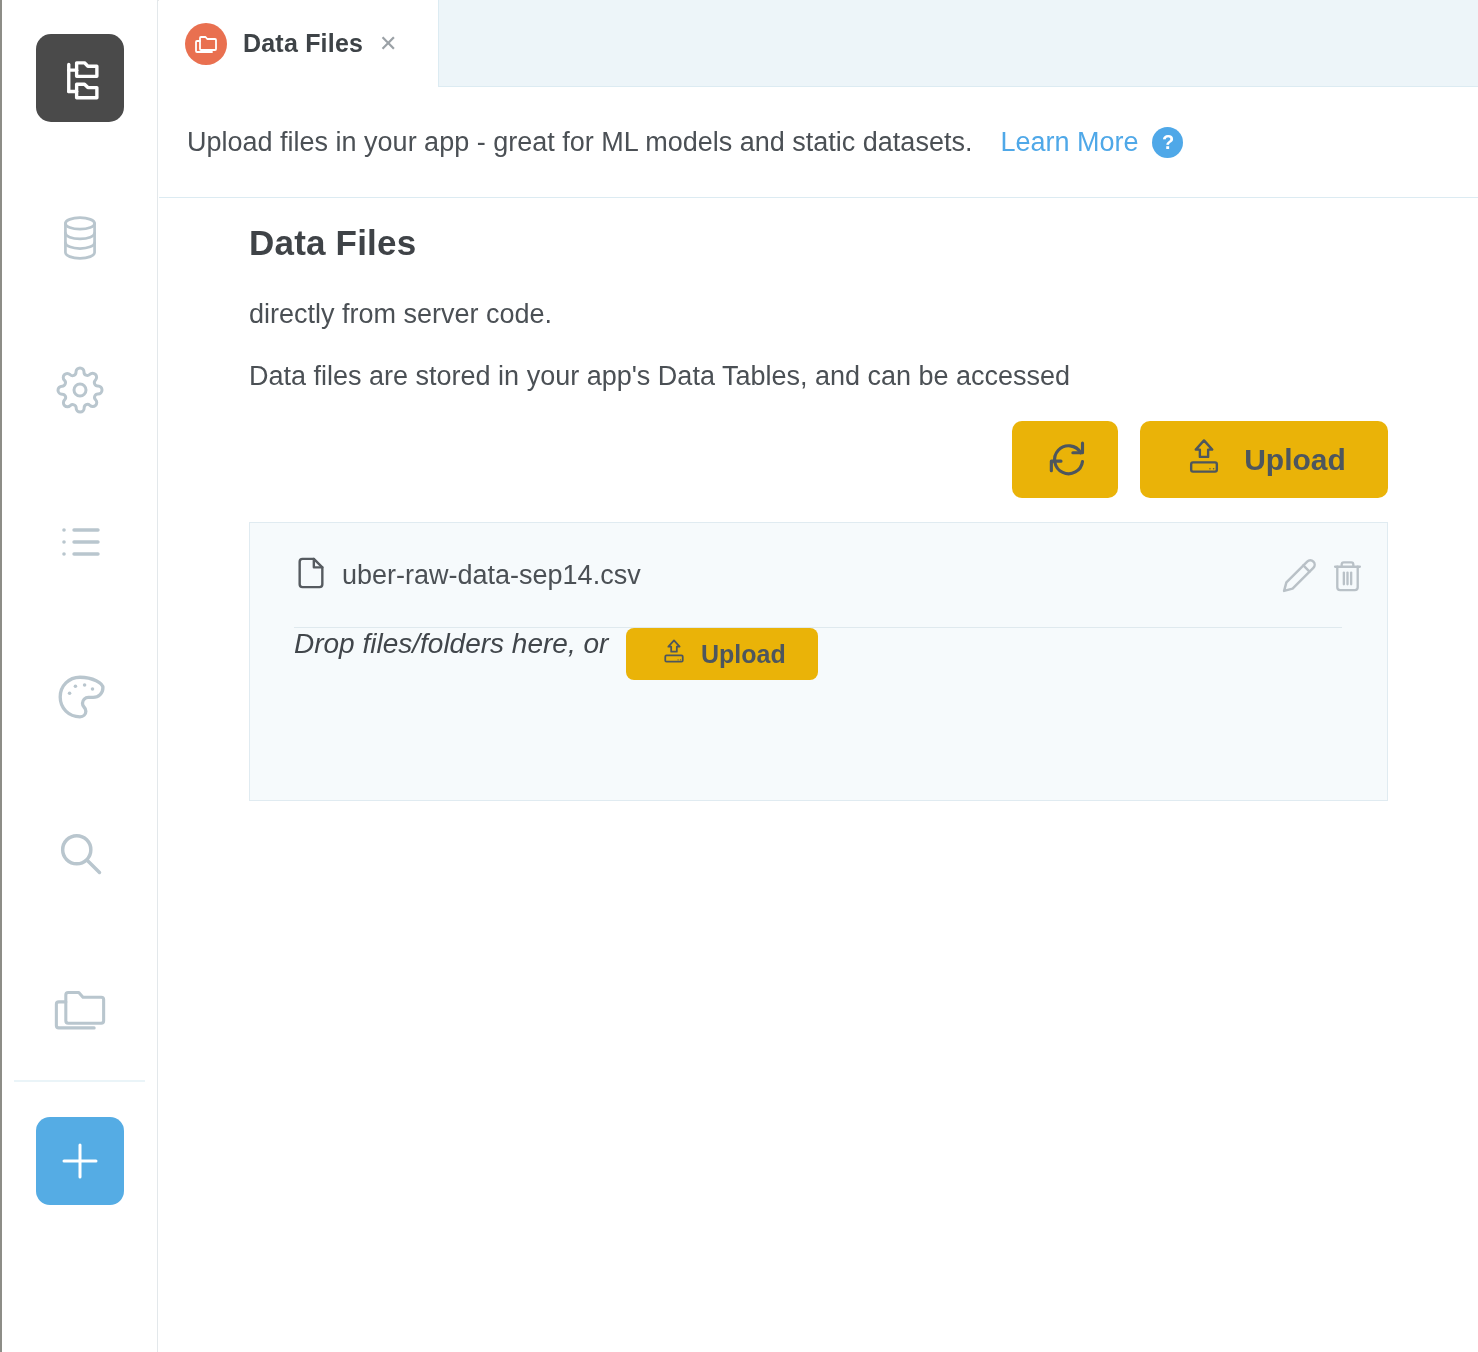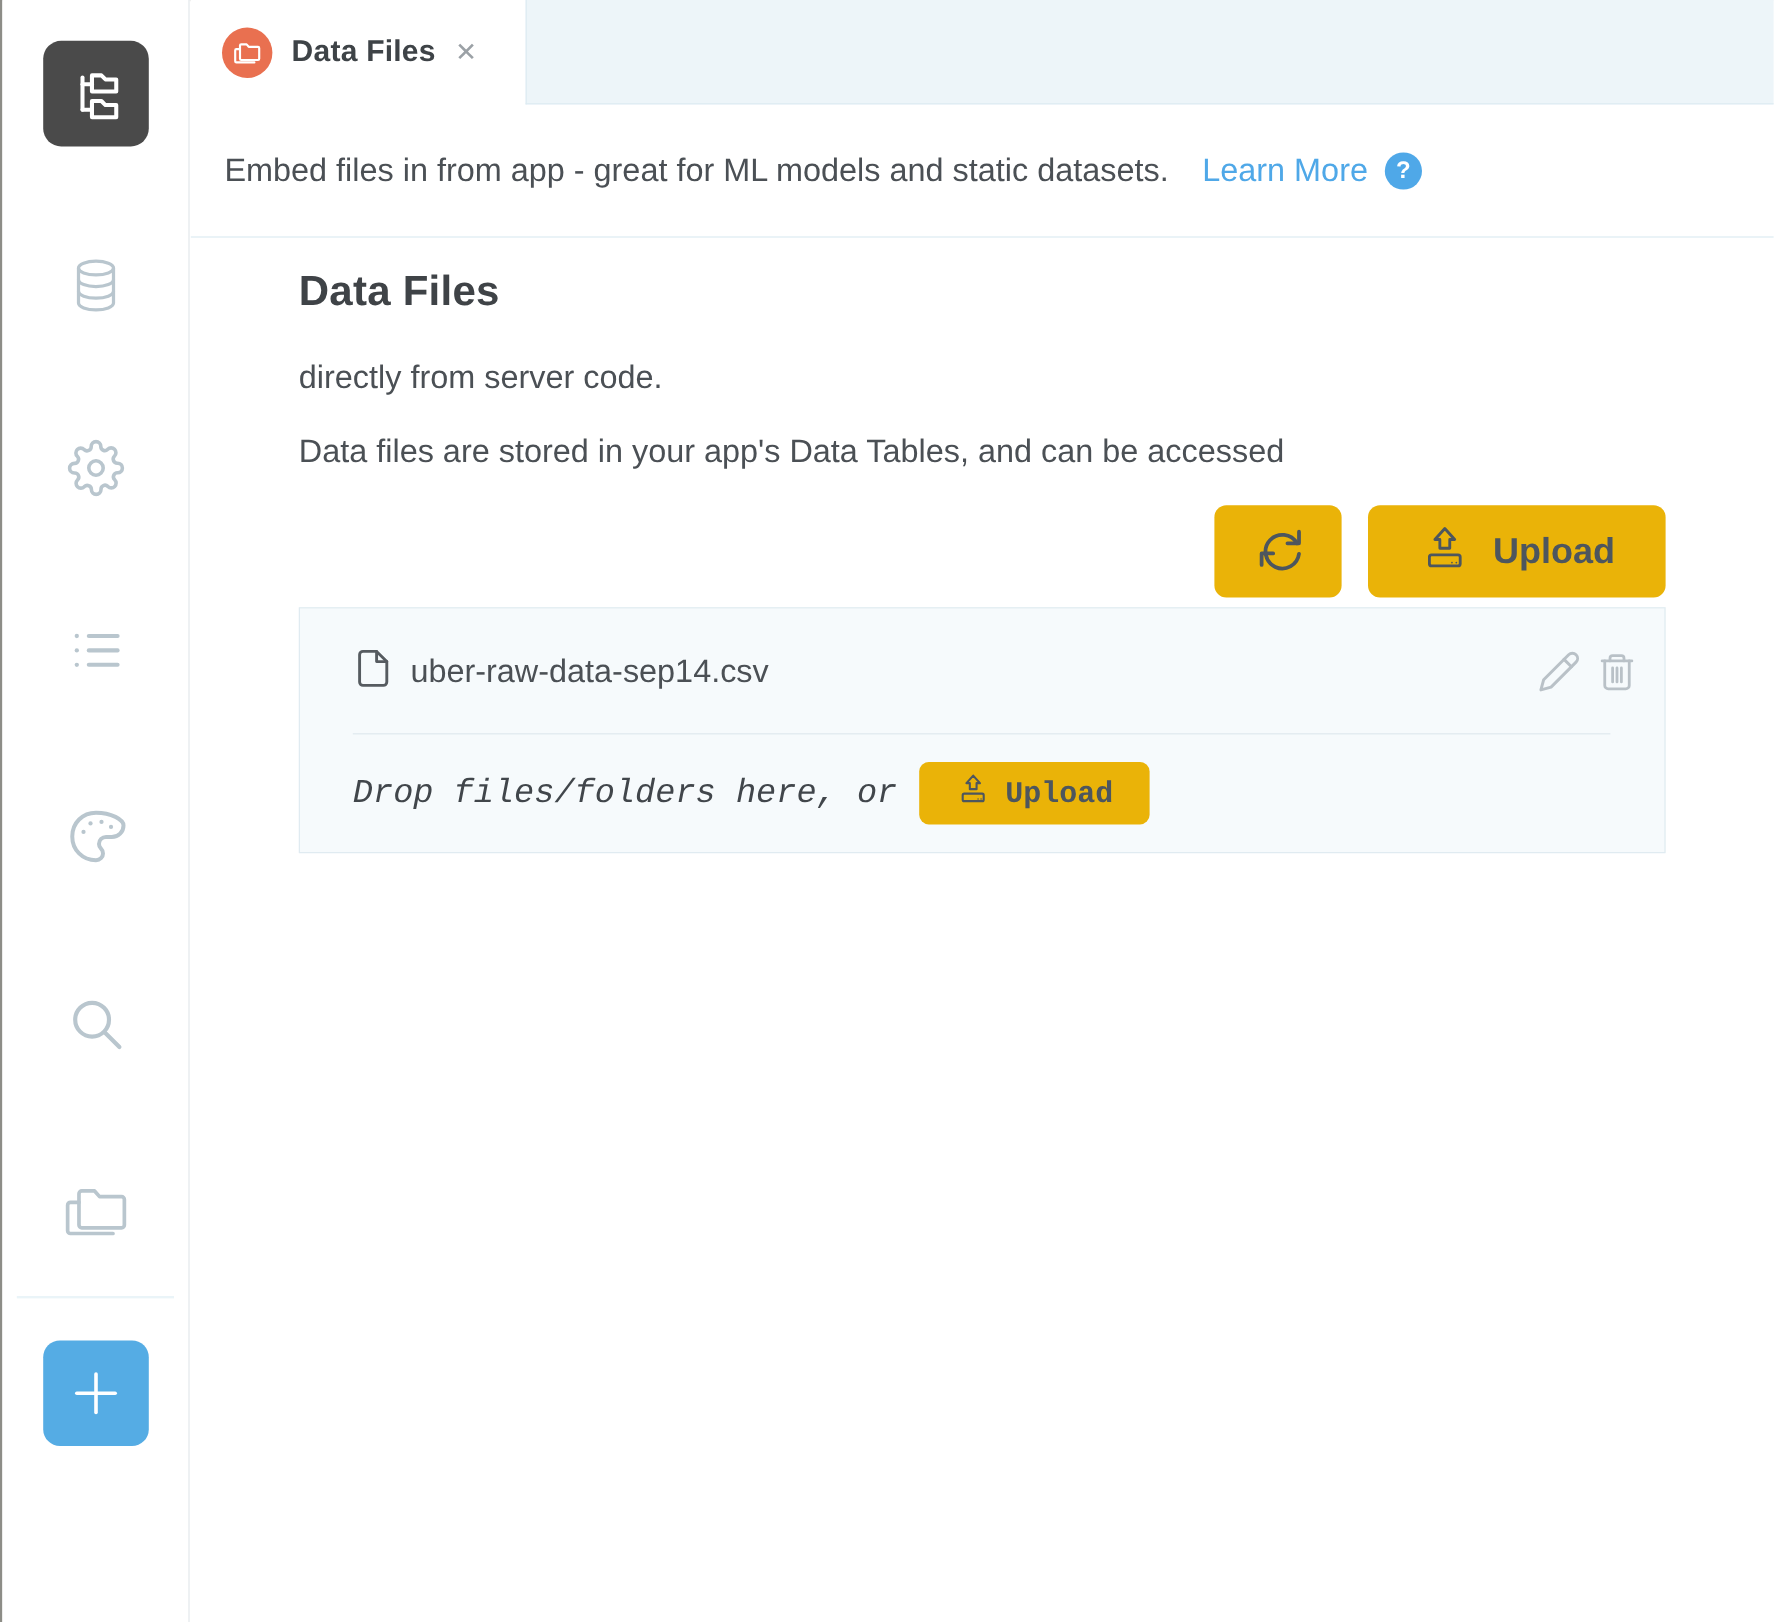--- a/index.html
+++ b/index.html
@@ -34,28 +34,28 @@
 
   .panel { flex:1; border-top:1px solid #dcebf2; padding:0 90px; }
   .panel h1 { margin-top:25px; font-size:35px; font-weight:bold; color:#3f4347; letter-spacing:0.2px; }
   .panel .desc { margin-top:20px; font-size:27px; line-height:62px; color:#4b5055; }
 
   .actions { margin-top:14px; display:flex; justify-content:flex-end; gap:22px; }
   .btn { background:#eab308; border:none; border-radius:10px; display:flex; align-items:center; justify-content:center; cursor:pointer; color:#4d565e; }
   .btn-refresh { width:106px; height:77px; }
   .btn-upload { width:248px; height:77px; gap:18px; font-size:30px; font-weight:bold; font-family:inherit; }
 
-  .filebox { margin-top:8px; background:#f6fafc; border:1px solid #e0ebf1; height:205px; display:flex; flex-direction:column; }
+  .filebox { margin-top:24px; background:#f6fafc; border:1px solid #e0ebf1; height:279px; display:flex; flex-direction:column; }
   .file-row { height:104px; display:flex; align-items:center; padding:0 22px 0 44px; flex:0 0 auto; }
   .file-name { font-size:27px; color:#4b5055; margin-left:14px; }
   .file-spacer { flex:1; }
   .file-tools { display:flex; align-items:center; gap:12px; color:#b9c1c7; }
   .file-tools .tool { cursor:pointer; display:flex; }
   .inner-divider { height:1px; background:#dfe9ee; margin:0 45px 0 44px; flex:0 0 auto; }
-  .drop-row { flex:1; display:flex; align-items:center; padding-left:44px;font-family:Liberation Mono, monospace; }
+  .drop-row { flex:1; display:flex; padding-left:44px; }
   .drop-text { font-size:28px; font-style:italic; color:#41464b; }
   .btn-upload-sm { width:192px; height:52px; border-radius:8px; gap:12px; font-size:25px; font-weight:bold; margin-left:18px; font-family:inherit; }
 </style>
 </head>
 <body>
 
 <div class="window-top"></div>
 <div class="window-edge"></div>
 
 <nav class="sidebar">
@@ -157,21 +157,21 @@
           <path d="M14 16 H8 a2 2 0 0 0 -2 2 v18 a2 2 0 0 0 2 2 h30"></path>
         </svg>
       </span>
       <span class="tab-title">Data Files</span>
       <span class="tab-close">✕</span>
     </div>
     <div class="tab-filler"></div>
   </div>
 
   <div class="subheader">
-    <span>Embed files in from app - great for ML models and static datasets.</span>
+    <span>Upload files in your app - great for ML models and static datasets.</span>
     <span class="learn-more">Learn More</span>
     <span class="help-circle">?</span>
   </div>
 
   <div class="panel">
     <h1>Data Files</h1>
 
     <div class="desc">
       <div>directly from server code.</div>
       <div>Data files are stored in your app's Data Tables, and can be accessed</div>

